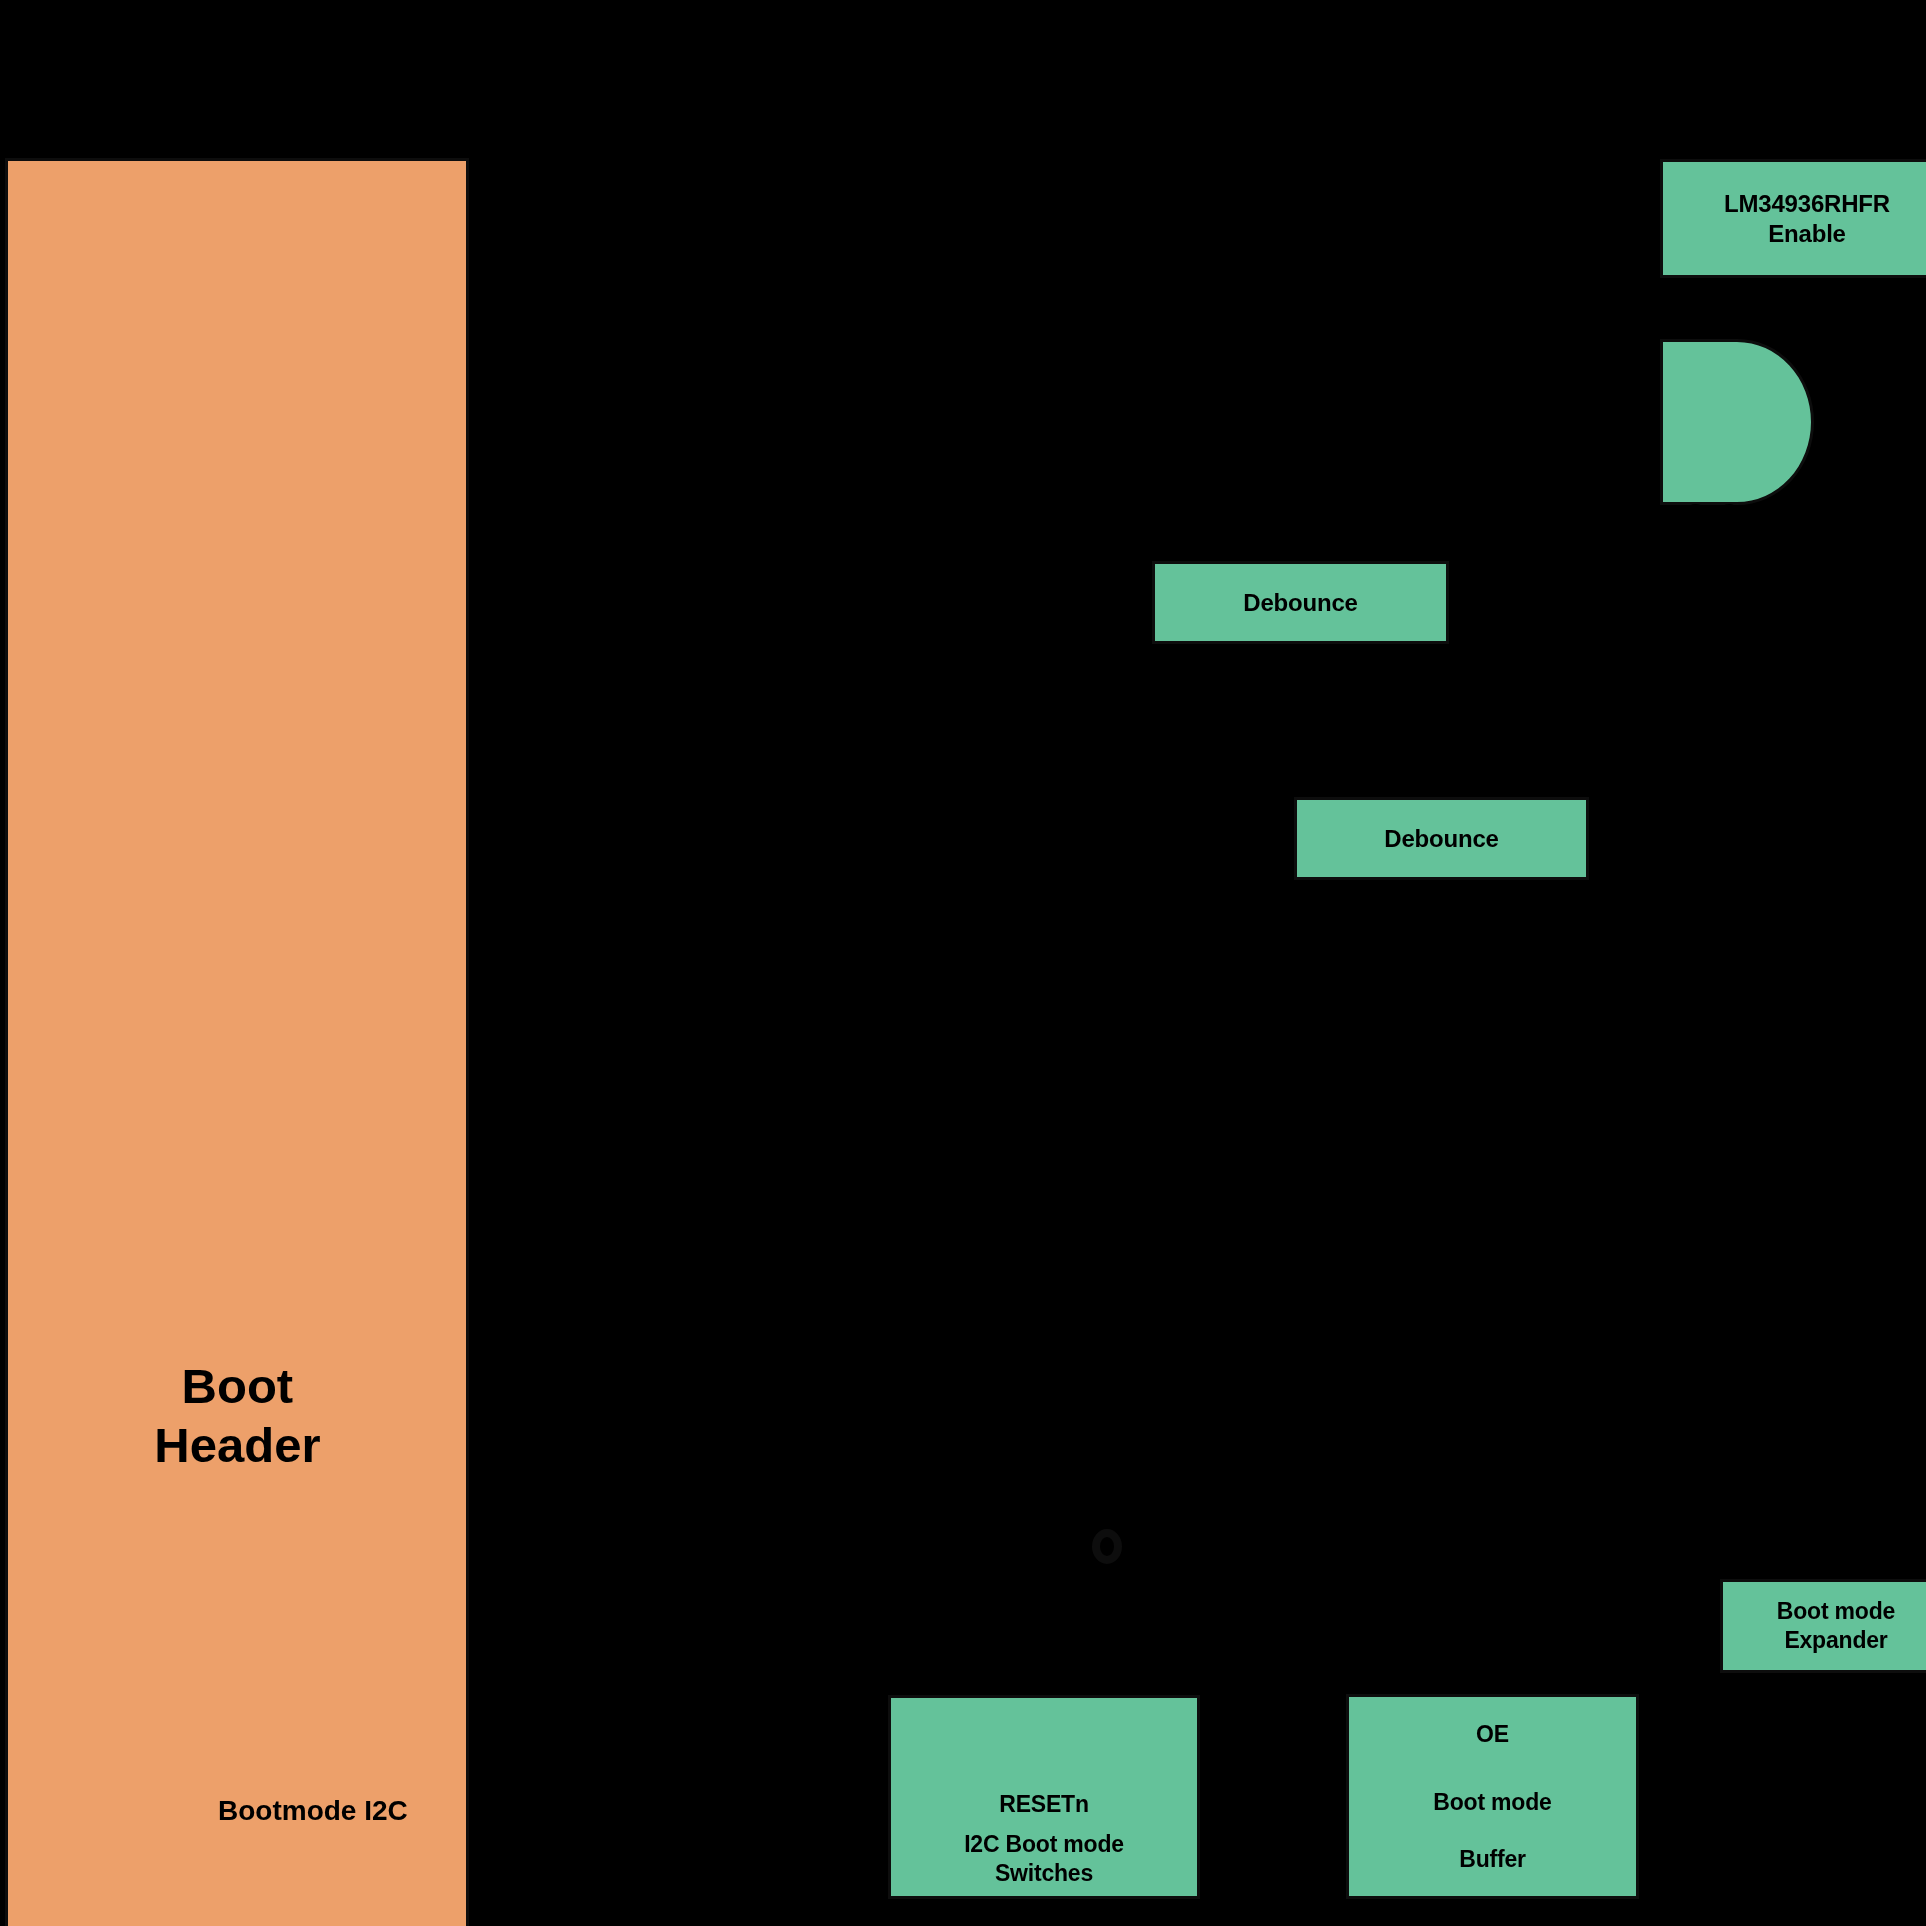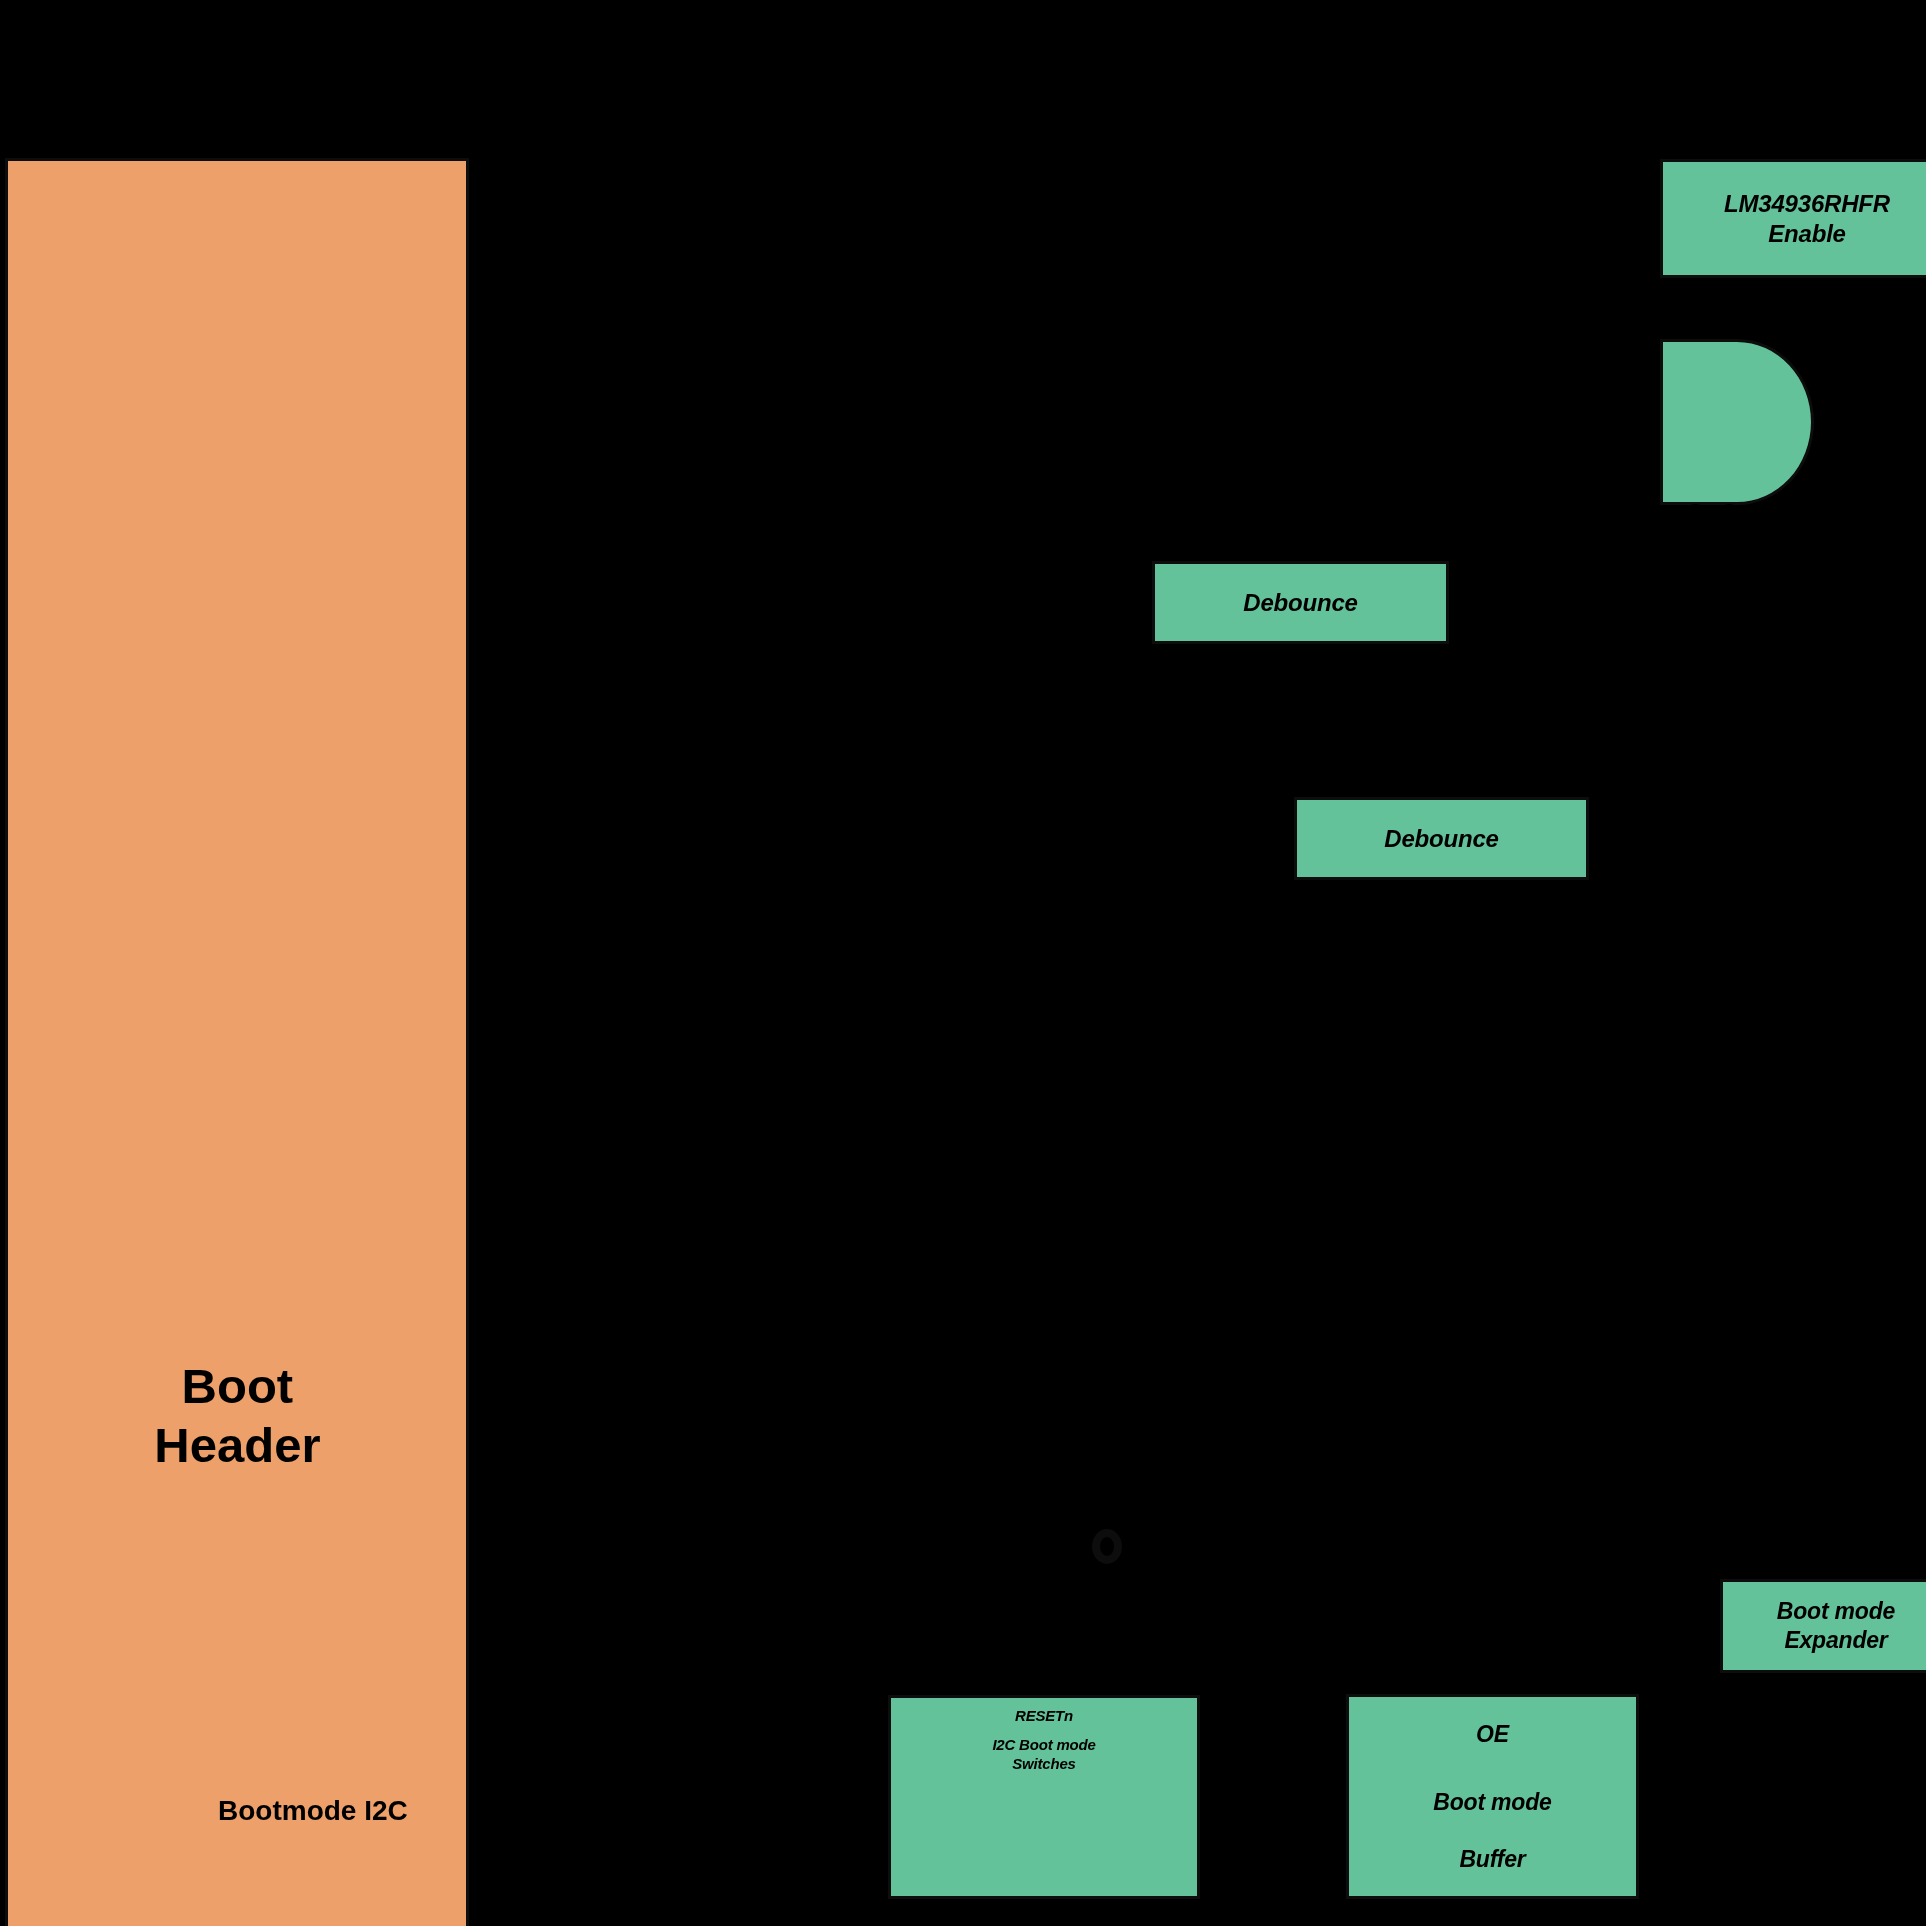--- a/index.html
+++ b/index.html
@@ -19,21 +19,21 @@
     color:#000;
     font-weight:700;
     display:flex;
     flex-direction:column;
     align-items:center;
     justify-content:center;
     text-align:center;
     line-height:1.25;
     letter-spacing:-0.2px;
   }
-  .blk span{display:block;font-style:italic;}
+  .blk span{display:block;}
   .bigbox{
     position:absolute;
     box-sizing:border-box;
     border:3.1px solid #0d0d0d;
     display:flex;
     align-items:center;
     justify-content:center;
     text-align:center;
     color:#000;
     font-weight:700;
@@ -90,21 +90,21 @@
 
   <div class="blk" style="left:1294px; top:797px; width:295px; height:83px; font-size:24px;">
     <span>Debounce</span>
   </div>
 
   <div class="blk" style="left:1720px; top:1579px; width:232px; height:94px; font-size:23px;">
     <span>Boot mode</span>
     <span>Expander</span>
   </div>
 
-  <div class="blk" style="left:888px; top:1695px; width:312px; height:204px; font-size:15px; justify-content:flex-start; padding:8.5px 0;">
+  <div class="blk" style="left:888px; top:1695px; width:312px; height:204px; font-size:23px; justify-content:flex-end; padding:8.5px 0;">
     <span>RESETn</span>
     <span style="margin-top:11px;">I2C Boot mode</span>
     <span>Switches</span>
   </div>
 
   <div class="blk" style="left:1346px; top:1694px; width:293px; height:205px; font-size:23px; justify-content:space-around; padding:8.5px 0;">
     <span>OE</span>
     <span style="margin-top:10.8px;">Boot mode</span>
     <span>Buffer</span>
   </div>

